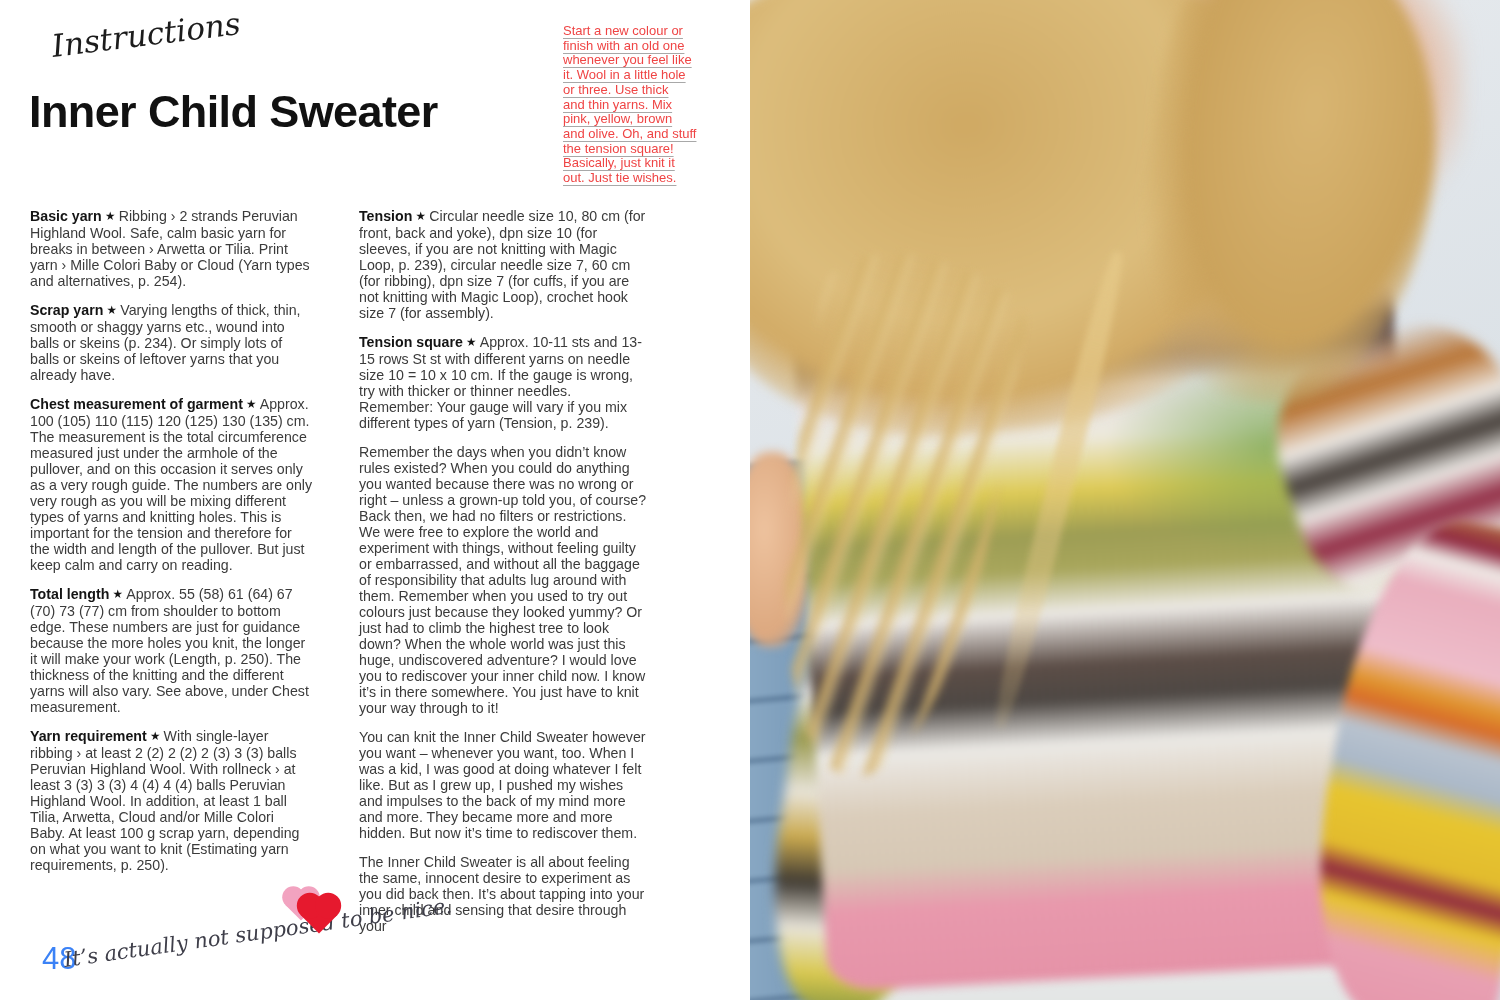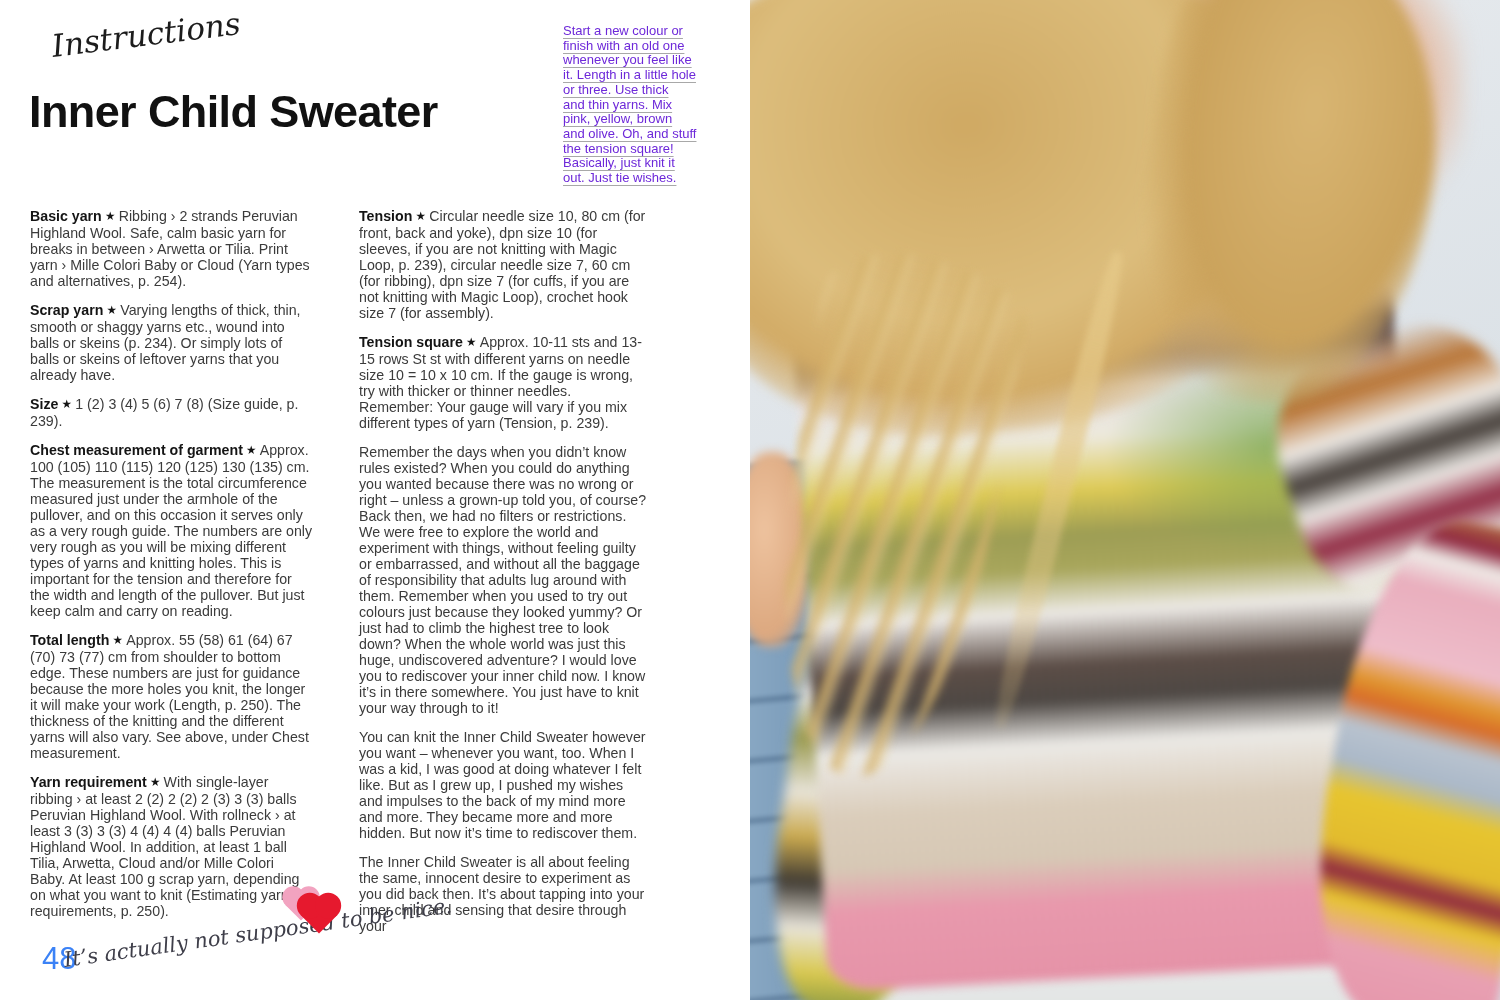--- a/index.html
+++ b/index.html
@@ -3,21 +3,21 @@
 <meta charset="utf-8">
 <style>
   html,body{margin:0;padding:0;background:#ffffff;}
   .page{position:relative;width:1500px;height:1000px;background:#ffffff;overflow:hidden;
         font-family:"Liberation Sans",sans-serif;color:var(--text-body,#3b3b3b);}
   
   .script-heading{position:absolute;left:52px;top:28px;font-family:"DejaVu Serif",serif;
         font-style:italic;font-size:31px;color:#1c1c1c;transform:rotate(-7deg);transform-origin:left center;}
   .title{position:absolute;left:29px;top:86px;margin:0;font-size:45px;font-weight:700;
         letter-spacing:-0.6px;color:#111;}
-  .margin-note{position:absolute;left:563px;top:24px;width:125px;font-size:13px;line-height:14.7px;color:#6d28d9;}
+  .margin-note{position:absolute;left:563px;top:24px;width:125px;font-size:13px;line-height:14.7px;color:#ef4444;}
   .margin-note .line{white-space:nowrap;text-decoration:underline;text-decoration-color:#a8a8a8;
         text-decoration-thickness:1px;text-underline-offset:3px;}
   .col{position:absolute;top:208px;font-size:14.2px;line-height:16px;}
   .col p{margin:0 0 13px 0;}
   .col-left{left:30px;width:283px;}
   .col-right{left:359px;width:289px;}
   .b{font-weight:700;color:var(--text-dark,#141414);}
   .i{}
   .star{font-size:0.82em;color:#141414;position:relative;top:-1px;}
   .page-number{position:absolute;left:42px;top:941px;font-size:31px;font-weight:400;color:#3b82f6;}
@@ -88,34 +88,33 @@
 
 <div class="page">
 
   <div class="script-heading">Instructions</div>
   <h1 class="title">Inner Child Sweater</h1>
 
   <div class="margin-note">
     <div class="line"><span>Start a new colour or</span></div>
     <div class="line"><span>finish with an old one</span></div>
     <div class="line"><span>whenever you feel like</span></div>
-    <div class="line"><span>it. Length in a little hole</span></div>
+    <div class="line"><span>it. Wool in a little hole</span></div>
     <div class="line"><span>or three. Use thick</span></div>
     <div class="line"><span>and thin yarns. Mix</span></div>
     <div class="line"><span>pink, yellow, brown</span></div>
     <div class="line"><span>and olive. Oh, and stuff</span></div>
     <div class="line"><span>the tension square!</span></div>
     <div class="line"><span>Basically, just </span><span class="i">knit it</span></div>
     <div class="line"><span class="i">out. Just tie wishes.</span></div>
   </div>
 
   <div class="col col-left">
     <p><span class="b">Basic yarn</span><span class="star"> ★ </span><span class="i">Ribbing</span><span> › 2 strands Peruvian Highland Wool. </span><span class="i">Safe, calm basic yarn for breaks in between</span><span> › Arwetta or Tilia. </span><span class="i">Print yarn</span><span> › Mille Colori Baby or Cloud (Yarn types and alternatives, p. 254).</span></p>
     <p><span class="b">Scrap yarn</span><span class="star"> ★ </span><span>Varying lengths of thick, thin, smooth or shaggy yarns etc., wound into balls or skeins (p. 234). Or simply lots of balls or skeins of leftover yarns that you already have.</span></p>
-    <p><span class="b">Size</span><span class="star"> ★ </span><span>1 (2) 3 (4) 5 (6) 7 (8) (Size guide, p. 239).</span></p>
     <p><span class="b">Chest measurement of garment</span><span class="star"> ★ </span><span>Approx. 100 (105) 110 (115) 120 (125) 130 (135) cm. The measurement is the total circumference measured just under the armhole of the pullover, and on this occasion it serves only as a very rough guide. The numbers are only very rough as you will be mixing different types of yarns and knitting holes. This is important for the tension and therefore for the width and length of the pullover. But just keep calm and carry on reading.</span></p>
     <p><span class="b">Total length</span><span class="star"> ★ </span><span>Approx. 55 (58) 61 (64) 67 (70) 73 (77) cm from shoulder to bottom edge. These numbers are just for guidance because the more holes you knit, the longer it will make your work (Length, p. 250). The thickness of the knitting and the different yarns will also vary. See above, under Chest measurement.</span></p>
     <p><span class="b">Yarn requirement</span><span class="star"> ★ </span><span class="i">With single-layer ribbing</span><span> › at least 2 (2) 2 (2) 2 (3) 3 (3) balls Peruvian Highland Wool. </span><span class="i">With rollneck</span><span> › at least 3 (3) 3 (3) 4 (4) 4 (4) balls Peruvian Highland Wool. In addition, at least 1 ball Tilia, Arwetta, Cloud and/or Mille Colori Baby. At least 100 g scrap yarn, depending on what you want to knit (Estimating yarn requirements, p. 250).</span></p>
   </div>
 
   <div class="col col-right">
     <p><span class="b">Tension</span><span class="star"> ★ </span><span>Circular needle size 10, 80 cm (for front, back and yoke), dpn size 10 (for sleeves, if you are not knitting with Magic Loop, p. 239), circular needle size 7, 60 cm (for ribbing), dpn size 7 (for cuffs, if you are not knitting with Magic Loop), crochet hook size 7 (for assembly).</span></p>
     <p><span class="b">Tension square</span><span class="star"> ★ </span><span>Approx. 10-11 sts and 13-15 rows St st with different yarns on needle size 10 = 10 x 10 cm. If the gauge is wrong, try with thicker or thinner needles. Remember: Your gauge will vary if you mix different types of yarn (Tension, p. 239).</span></p>
     <p><span>Remember the days when you didn’t know rules existed? When you could do anything you wanted because there was no wrong or right – unless a grown-up told you, of course? Back then, we had no filters or restrictions. We were free to explore the world and experiment with things, without feeling guilty or embarrassed, and without all the baggage of responsibility that adults lug around with them. Remember when you used to try out colours just because they looked yummy? Or just had to climb the highest tree to look down? When the whole world was just this huge, undiscovered adventure? I would love you to rediscover your inner child now. I know it’s in there somewhere. You just have to knit your way through to it!</span></p>
     <p><span>You can knit the </span><span class="i">Inner Child Sweater</span><span> however you want – whenever you want, too. When I was a kid, I was good at doing whatever I felt like. But as I grew up, I pushed my wishes and impulses to the back of my mind more and more. They became more and more hidden. But now it’s time to rediscover them.</span></p>

